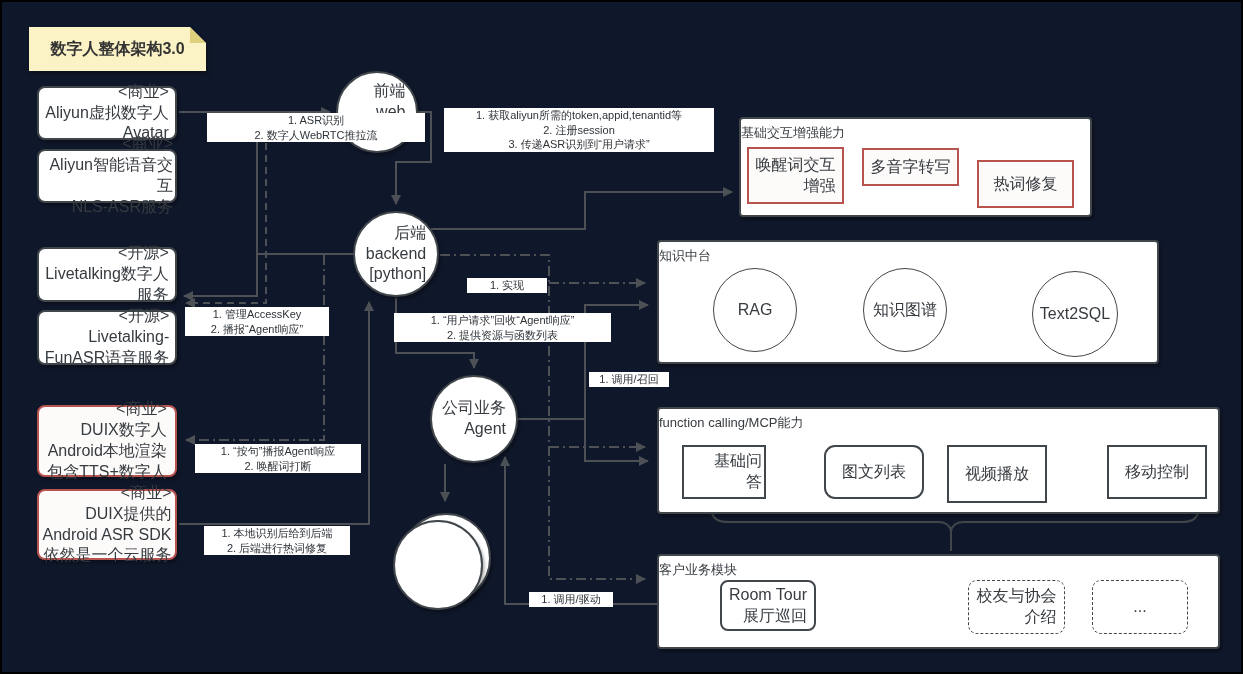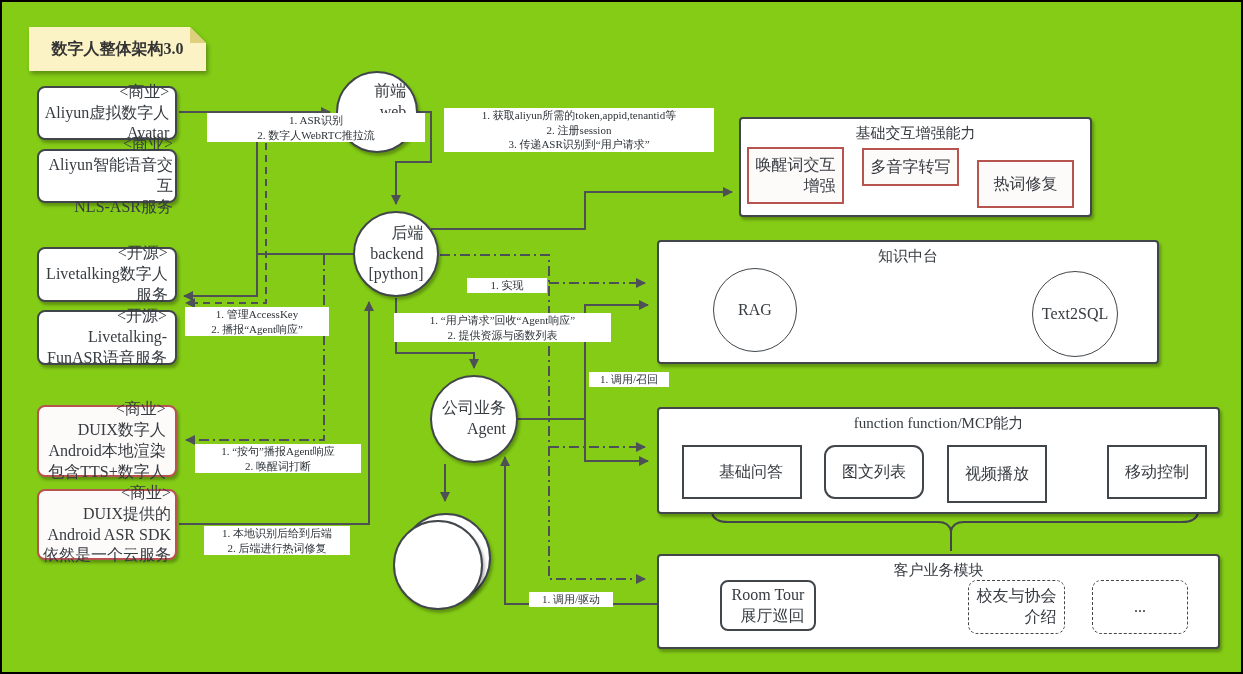--- a/index.html
+++ b/index.html
@@ -1,30 +1,30 @@
 <!DOCTYPE html>
 <html><head>
 <meta charset="utf-8">
 <style>
   html,body{margin:0;padding:0;background:#fff;}
-  .canvas{position:relative;width:1243px;height:674px;background:#84cc16;border:2px solid #000;
-    box-sizing:border-box;overflow:hidden;font-family:Liberation Serif, serif;}
+  .canvas{position:relative;width:1243px;height:674px;background:#0f172a;border:2px solid #000;
+    box-sizing:border-box;overflow:hidden;font-family:Liberation Sans, sans-serif;}
   .connectors{position:absolute;left:0;top:0;z-index:1;}
   .node{position:absolute;box-sizing:border-box;background:#fff;border:2px solid #41464b;border-radius:8px;
     display:flex;align-items:center;justify-content:center;text-align:right;
     font-size:16px;line-height:1.3;color:#363b40;box-shadow:2px 3px 3px rgba(0,0,0,.28);z-index:3;padding:2px;}
   .node.red{border-color:#b85450;background:#fdfafa;}
   .node.circle{border-radius:50%;}
   .node.square{border-radius:0;}
   .node.thin{border-width:1.5px;box-shadow:none;}
   .node.flat{box-shadow:none;}
   .node.dashedbox{border-style:dashed;border-width:1.5px;box-shadow:none;border-radius:9px;}
   .group{position:absolute;box-sizing:border-box;background:#fff;border:2px solid #41464b;border-radius:4px;
     box-shadow:2px 3px 3px rgba(0,0,0,.28);z-index:2;}
-  .group-title{position:absolute;left:0;right:0;top:5px;text-align:center;font-size:15px;color:#363b40;}
+  .group-title{position:absolute;left:0;right:0;top:5px;font-size:13px;color:#363b40;}
   .elabel{position:absolute;background:#fff;font-size:11px;line-height:1.32;color:#2e3338;
     text-align:center;z-index:4;padding:0 2px;white-space:nowrap;}
   .note-wrap{position:absolute;left:27px;top:25px;z-index:3;filter:drop-shadow(2px 3px 2px rgba(0,0,0,.30));}
   .note{position:relative;width:177px;height:44px;background:#fbf3c5;
     clip-path:polygon(0 0,161px 0,177px 16px,177px 100%,0 100%);
     display:flex;align-items:center;justify-content:center;font-size:16px;font-weight:bold;color:#333;}
   .note-fold{position:absolute;right:0;top:0;width:16px;height:16px;background:#ded07c;
     clip-path:polygon(0 0,100% 100%,0 100%);}
 </style>
 </head>
@@ -87,28 +87,31 @@
   <div class="node red square flat" style="left:745px;top:145px;width:97px;height:57px;">唤醒词交互<br>增强</div>
   <div class="node red square flat" style="left:860px;top:146px;width:97px;height:38px;">多音字转写</div>
   <div class="node red square flat" style="left:975px;top:158px;width:97px;height:48px;">热词修复</div>
 
   <div class="group" style="left:655px;top:238px;width:502px;height:124px;">
     <div class="group-title">知识中台</div>
   </div>
   <div class="node circle thin" style="left:711px;top:266px;width:84px;height:84px;">
     <span>RAG</span>
   </div>
+  <div class="node circle thin" style="left:861px;top:266px;width:84px;height:84px;">
+    <span>知识图谱</span>
+  </div>
   <div class="node circle thin" style="left:1030px;top:269px;width:86px;height:86px;">
     <span>Text2SQL</span>
   </div>
 
   <div class="group" style="left:655px;top:405px;width:563px;height:107px;">
-    <div class="group-title">function function/MCP能力</div>
+    <div class="group-title">function calling/MCP能力</div>
   </div>
-  <div class="node square flat" style="left:680px;top:443px;width:120px;height:54px;padding-left:20px;">
+  <div class="node square flat" style="left:680px;top:443px;width:84px;height:54px;padding-left:20px;">
     <span>基础问答</span>
   </div>
   <div class="node square flat" style="left:822px;top:443px;width:100px;height:54px;border-radius:11px;">
     <span>图文列表</span>
   </div>
   <div class="node square flat" style="left:945px;top:443px;width:100px;height:58px;">
     <span>视频播放</span>
   </div>
   <div class="node square flat" style="left:1105px;top:443px;width:100px;height:54px;">
     <span>移动控制</span>

